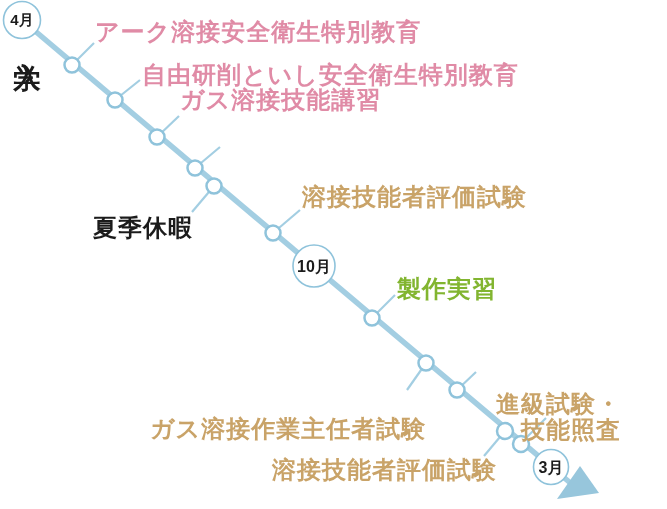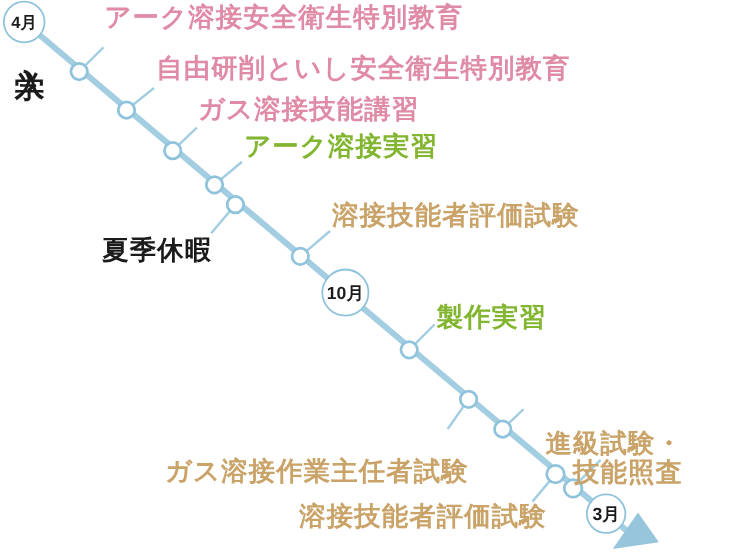--- a/index.html
+++ b/index.html
@@ -90,24 +90,23 @@
 
     <polygon class="arrowhead" points="580,466 557,499 599,493"></polygon>
   </svg>
 
   <div class="month" style="left:2px;top:11px;width:40px;font-size:15px;">4月</div>
   <div class="month" style="left:289px;top:257px;width:50px;">10月</div>
   <div class="month" style="left:526px;top:458px;width:50px;">3月</div>
 
   <div class="start-label">入学</div>
 
-  <div class="lbl pink" style="left:95px;top:4px;">アーク溶接安全衛生特別教育</div>
-  <div class="lbl pink" style="left:142px;top:50px;">自由研削といし安全衛生特別教育</div>
+  <div class="lbl pink" style="left:95px;top:19px;">アーク溶接安全衛生特別教育</div>
+  <div class="lbl pink" style="left:142px;top:62px;">自由研削といし安全衛生特別教育</div>
   <div class="lbl pink" style="left:180px;top:87px;">ガス溶接技能講習</div>
-  <div class="lbl green" style="left:222px;top:121px;">アーク溶接実習</div>
   <div class="lbl dark" style="left:93px;top:215px;">夏季休暇</div>
   <div class="lbl tan" style="left:302px;top:184px;">溶接技能者評価試験</div>
   <div class="lbl green" style="left:397px;top:276px;">製作実習</div>
   <div class="lbl tan" style="left:150px;top:391px;margin-top:25px;">ガス溶接作業主任者試験</div>
   <div class="lbl tan" style="left:272px;top:457px;">溶接技能者評価試験</div>
   <div class="lbl tan right" style="right:4px;top:391px;text-align:right;">進級試験・
 技能照査</div>
 
 </div>
 

